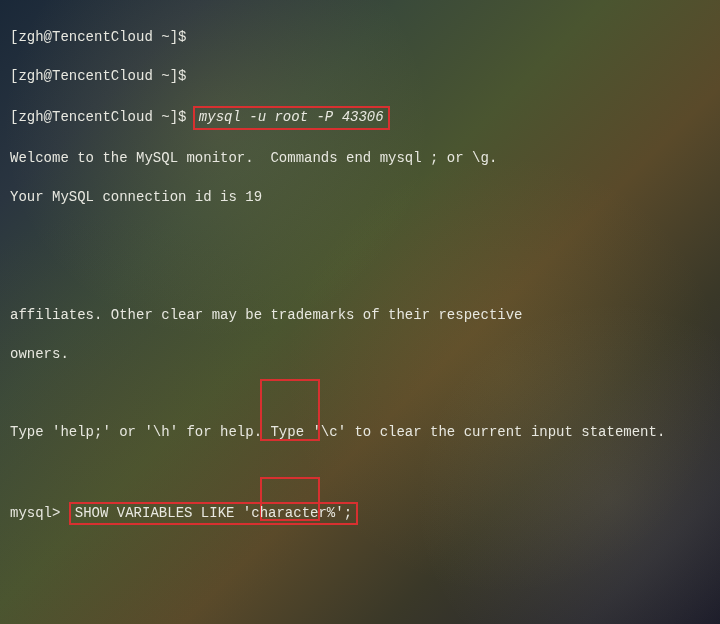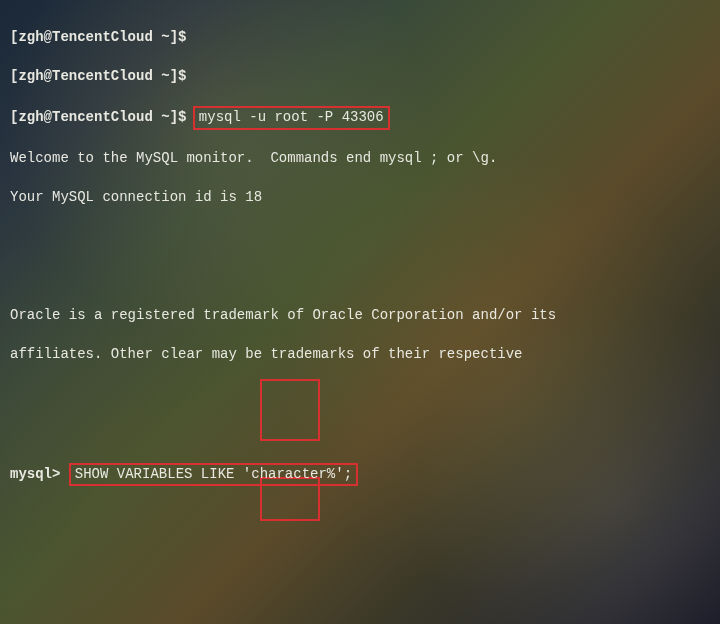--- a/index.html
+++ b/index.html
@@ -33,20 +33,21 @@
       position: relative;
       z-index: 1;
       white-space: pre;
     }
     .line { display: block; }
     .hl-box1 {
       border: 2px solid #d83030;
       display: inline-block;
       padding: 0 4px;
       margin-left: -2px;
+      font-style: italic;
     }
     .hl-box2 {
       border: 2px solid #d83030;
       display: inline-block;
       padding: 0 4px;
     }
     .hl-box3 {
       border: 2px solid #d83030;
       position: absolute;
       left: 260px;
@@ -57,36 +58,37 @@
     }
     .hl-box4 {
       border: 2px solid #d83030;
       position: absolute;
       left: 260px;
       top: 477px;
       width: 60px;
       height: 44px;
       pointer-events: none;
     }
-    .prompt { display: inline; font-weight: bold; }
+    .prompt { display: inline; }
   </style>
 </head>
 <body>
 
 <div class="terminal">
 <span class="line"><span class="prompt">[zgh@TencentCloud ~]$</span></span>
 <span class="line"><span class="prompt">[zgh@TencentCloud ~]$</span></span>
 <span class="line"><span class="prompt">[zgh@TencentCloud ~]$ </span><span class="hl-box1">mysql -u root -P 43306</span></span>
 <span class="line">Welcome to the MySQL monitor.  Commands end mysql ; or \g.</span>
-<span class="line">Your MySQL connection id is 18</span>
+<span class="line">Your MySQL connection id is 19</span>
 <span class="line"> </span>
 <span class="line"> </span>
-<span class="line">Oracle is a registered trademark of Oracle Corporation and/or its</span>
 <span class="line">affiliates. Other clear may be trademarks of their respective</span>
+<span class="line">owners.</span>
 <span class="line"> </span>
+<span class="line">Type 'help;' or '\h' for help. Type '\c' to clear the current input statement.</span>
 <span class="line"> </span>
 <span class="line"><span class="prompt">mysql&gt; </span><span class="hl-box2">SHOW VARIABLES LIKE 'character%';</span></span>
 
 
 
 
 
 
 
 

